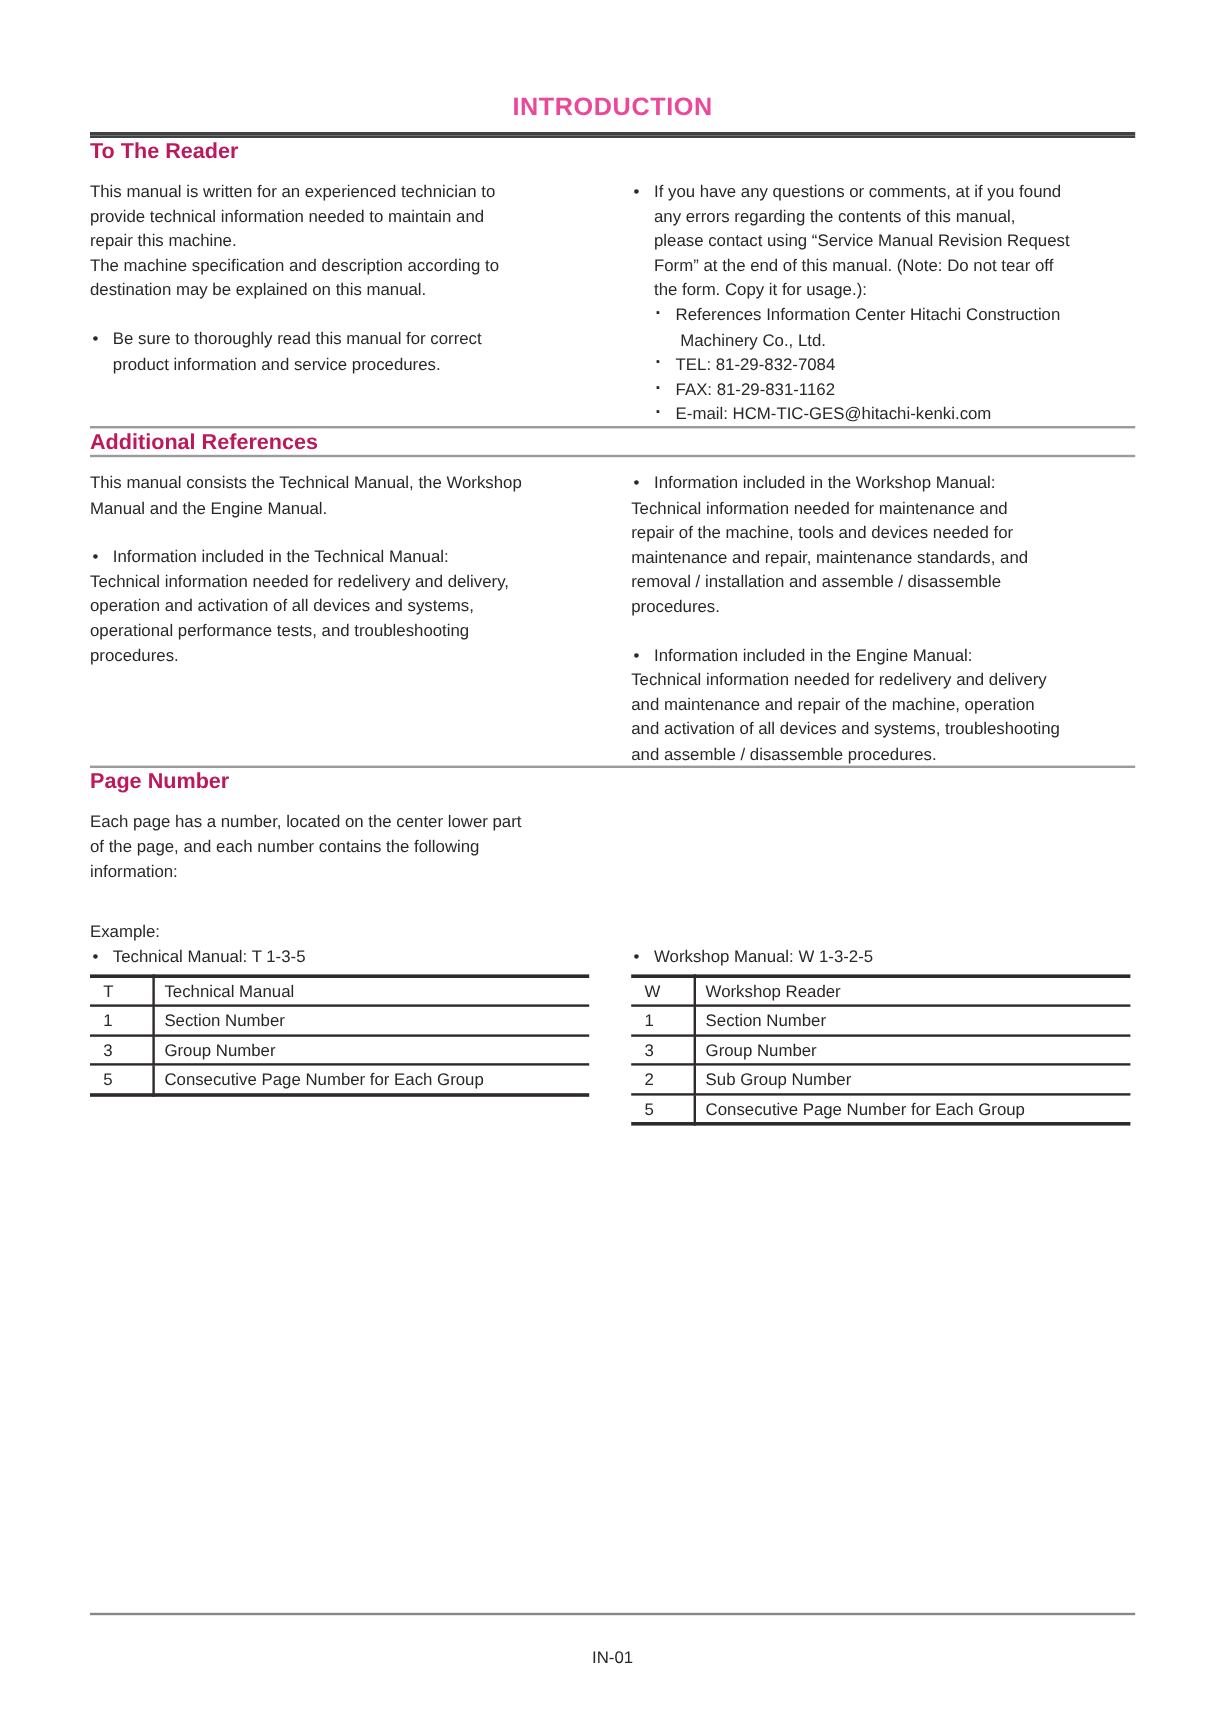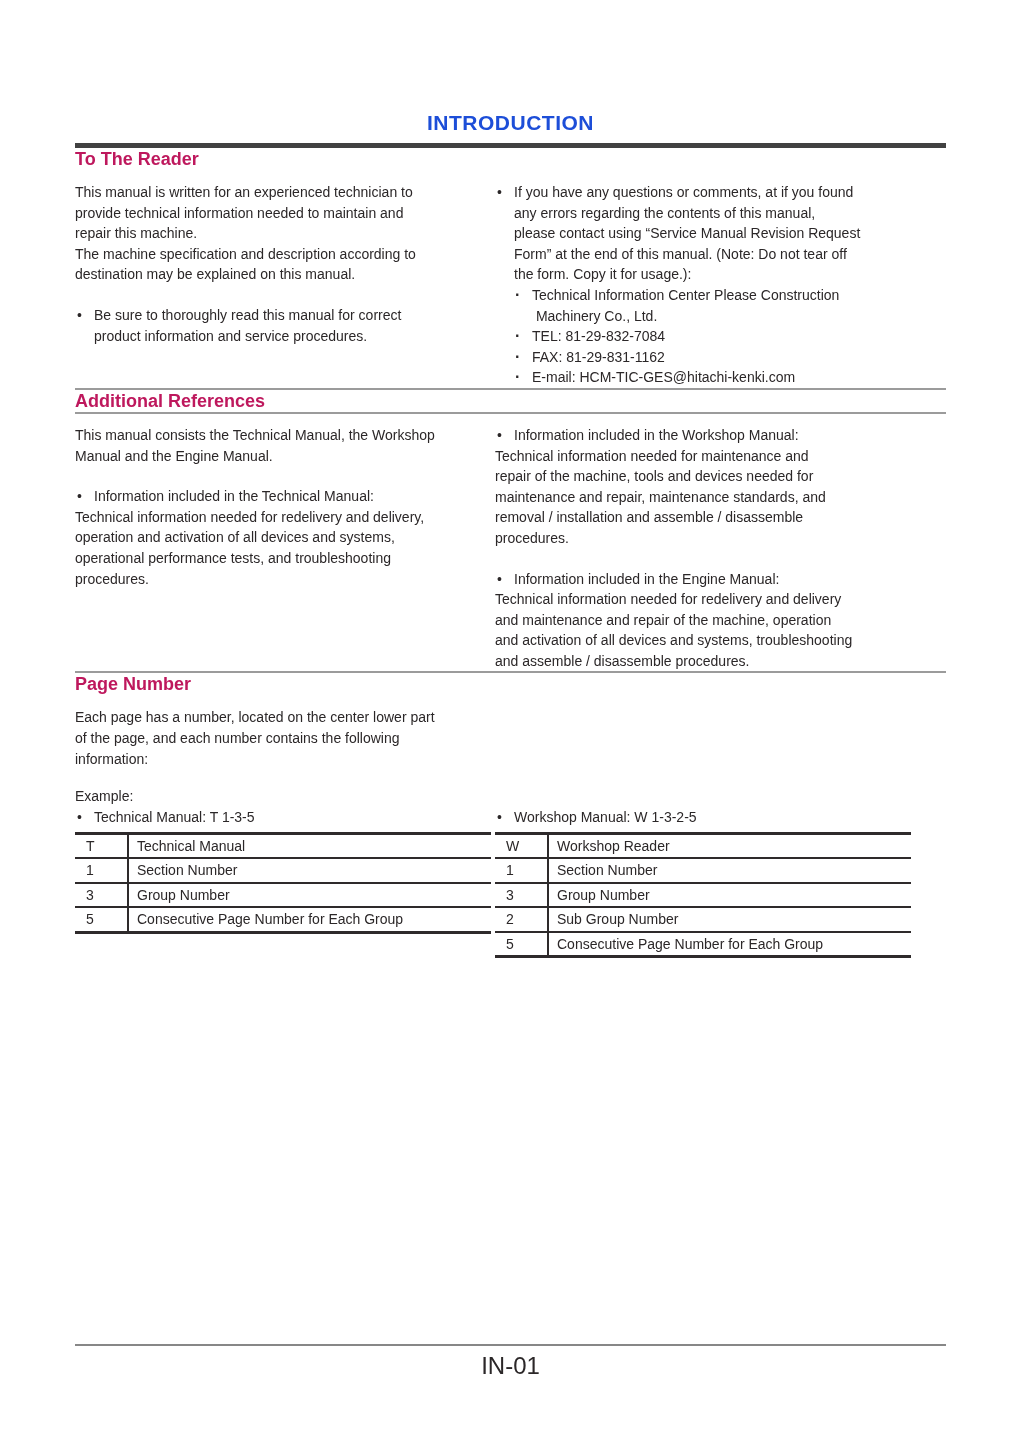--- a/index.html
+++ b/index.html
@@ -9,27 +9,27 @@
     width: 1024px;
     height: 1447px;
     background: #ffffff;
     color: #2b2728;
     font-family: "Liberation Sans", "DejaVu Sans", sans-serif;
     padding: 0 78px 0 75px;
     overflow: hidden;
   }
   h1.doc-title {
     margin: 0;
-    padding-top: 110px;
+    padding-top: 77px;
     text-align: center;
     font-size: 21px;
     line-height: 25px;
     font-weight: bold;
     letter-spacing: 0.5px;
-    color: #1d4ed8;
+    color: #ec4899;
   }
   .title-rule {
     margin-top: 8px;
     height: 3px;
     border-top: 3px solid #414141;
     border-bottom: 2px solid #414141;
   }
   h2.sec-heading {
     margin: 0;
     font-size: 18px;
@@ -42,21 +42,21 @@
     border: none;
     border-top: 2px solid #9b9b9b;
     margin: 0;
   }
   .para {
     margin: 0;
     font-size: 14px;
     line-height: 20.6px;
     white-space: pre-wrap;
   }
-  .cols { display: flex; }
+  .cols { display: flex; gap: 31px; }
   .col { flex: 0 0 420px; width: 420px; }
   .bullet-row { display: flex; padding-left: 2px; }
   .bullet-row .marker {
     flex: 0 0 17px;
     width: 17px;
     font-size: 14px;
     line-height: 20.6px;
   }
   .bullet-row .para { flex: 1; }
   .sub-bullets { padding-left: 20px; }
@@ -72,21 +72,21 @@
   .cols-reader { margin-top: 12px; }
   .hr-additional { margin-top: 26px; }
   .h2-additional { margin-top: 9px; }
   .para-additional { margin-top: 12px; }
   .hr-composition { margin-top: 47px; }
   .h2-composition { margin-top: 9px; }
   .cols-composition { margin-top: 11px; }
   .hr-pagenumber { margin-top: 20px; }
   .h2-pagenumber { margin-top: 9px; }
   .para-pagenumber { margin-top: 12px; }
-  .cols-pagenumber { margin-top: 17px; }
+  .cols-pagenumber { margin-top: 30px; }
   .example-label { margin: 0; font-size: 14px; line-height: 21px; }
   .right-offset { margin-top: 21px; }
   table.pn-table {
     border-collapse: collapse;
     width: 416px;
     margin-top: 4px;
     border-top: 3px solid #2e2a2b;
     border-bottom: 3px solid #2e2a2b;
   }
   table.pn-table td {
@@ -104,22 +104,22 @@
   .footer {
     position: absolute;
     left: 75px;
     right: 78px;
     top: 1344px;
     border-top: 2px solid #878787;
     text-align: center;
   }
   .footer .page-num {
     margin: 0;
-    padding-top: 9px;
-    font-size: 24px;
+    padding-top: 24px;
+    font-size: 14px;
     line-height: 22px;
   }
 </style>
 </head>
 <body>
 
 <div class="page">
 
   <h1 class="doc-title">INTRODUCTION</h1>
   <div class="title-rule"></div>
@@ -144,21 +144,21 @@
           <span class="marker">•</span>
           <p class="para">If you have any questions or comments, at if you found
 any errors regarding the contents of this manual,
 please contact using “Service Manual Revision Request
 Form” at the end of this manual. (Note: Do not tear off
 the form. Copy it for usage.):</p>
         </div>
         <div class="sub-bullets">
           <div class="sub-bullet-row">
             <span class="marker">·</span>
-            <p class="para">Technical Information Center Please Construction
+            <p class="para">References Information Center Hitachi Construction
  Machinery Co., Ltd.</p>
           </div>
           <div class="sub-bullet-row">
             <span class="marker">·</span>
             <p class="para">TEL: 81-29-832-7084</p>
           </div>
           <div class="sub-bullet-row">
             <span class="marker">·</span>
             <p class="para">FAX: 81-29-831-1162</p>
           </div>

